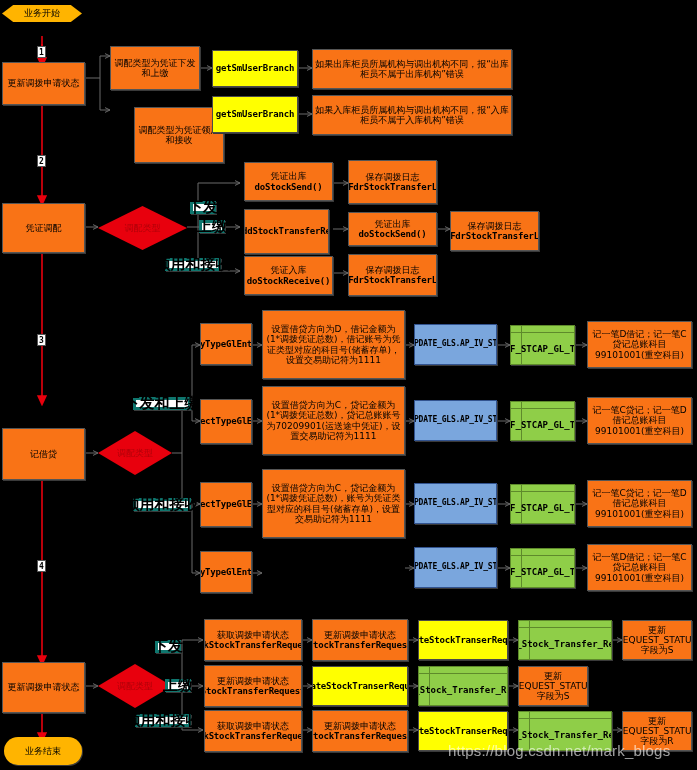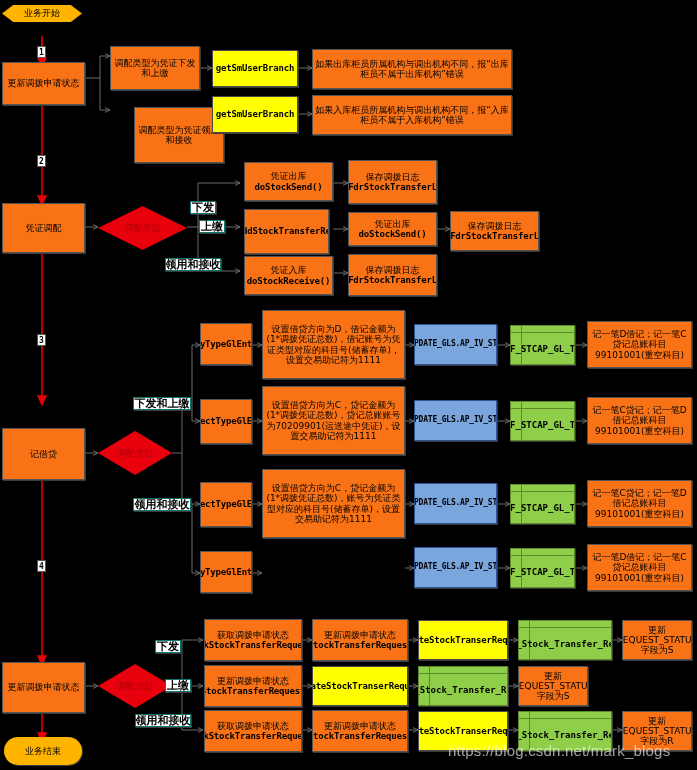--- a/index.html
+++ b/index.html
@@ -79,24 +79,24 @@
     position:absolute; left:12px; right:1px; top:8px; bottom:0;
     display:flex; align-items:center; justify-content:center; text-align:center;
     font-family:"DejaVu Sans Mono", monospace; font-size:9px; font-weight:bold;
     line-height:1.15;
   }
 
   
   .chip {
     position:absolute;
     background:#fff;
-    border:1px solid #0f766e;
+    border:3px solid #0f766e;
     box-shadow: 1px 1px 0 #3a3a3a;
     font-family:"DejaVu Sans", sans-serif;
-    font-size:11px; font-weight:bold;
+    font-size:15px; font-weight:bold;
     display:flex; align-items:center; justify-content:center;
     padding:0 2px;
     white-space:nowrap;
   }
   .seqchip {
     position:absolute;
     background:#fff;
     border:1px solid #555;
     font-family:"DejaVu Sans Mono", monospace;
     font-size:8px; font-weight:bold;

